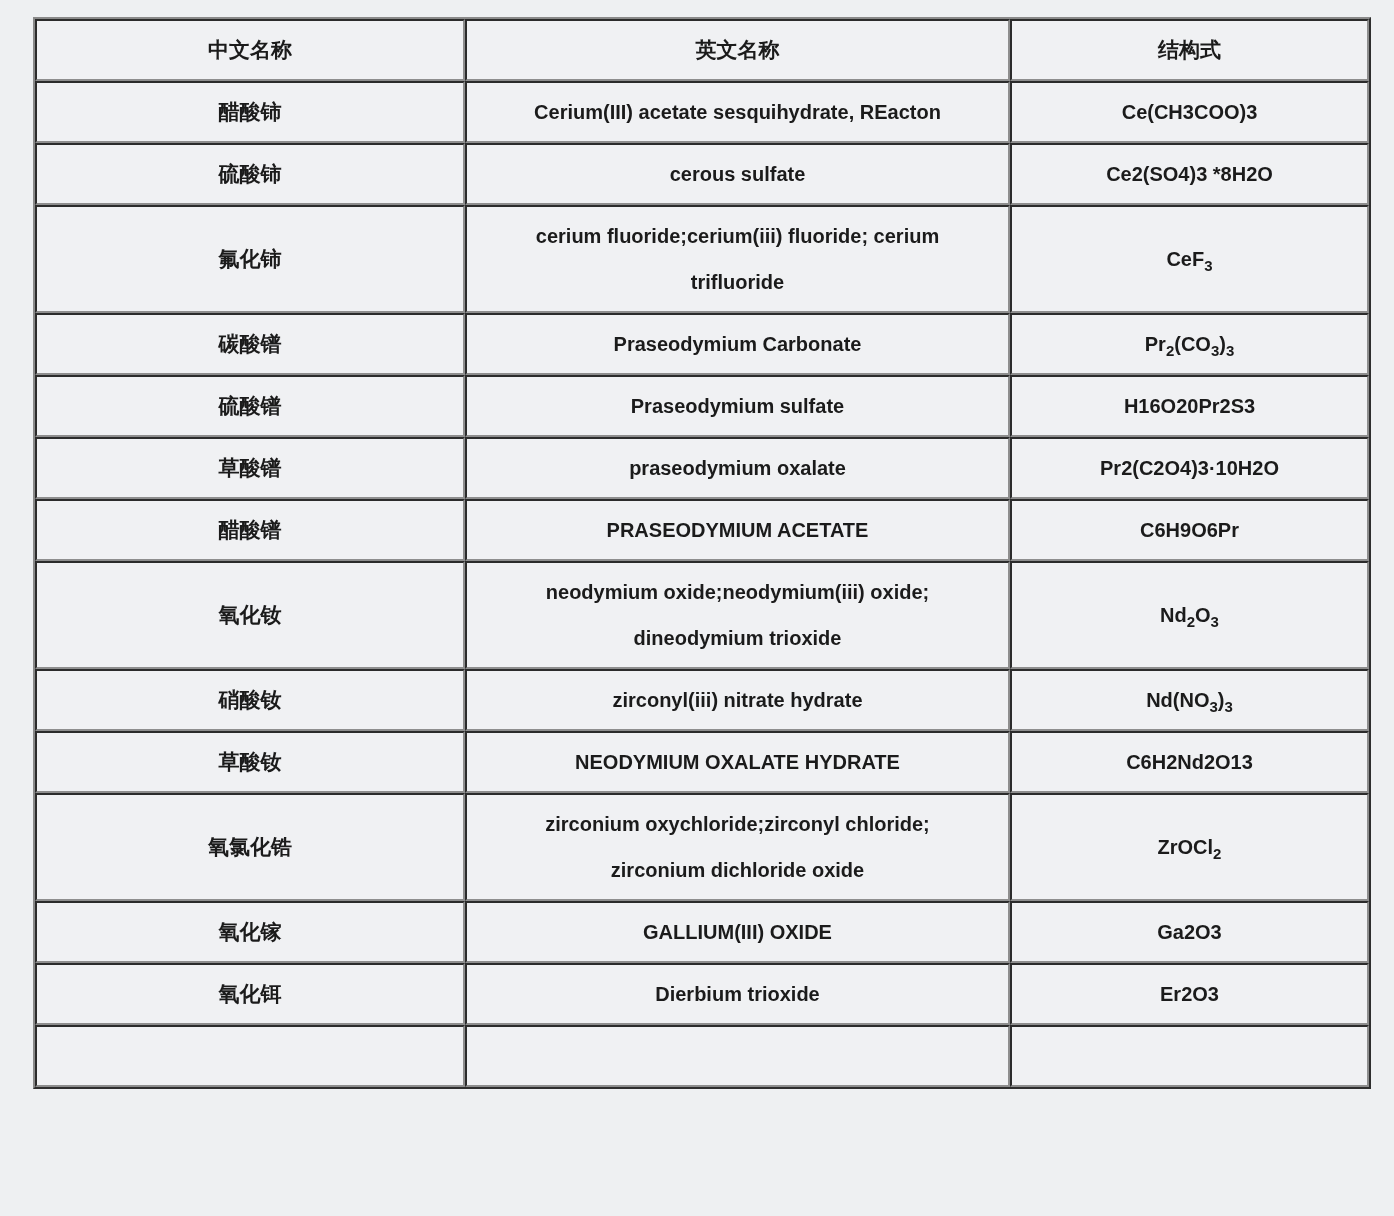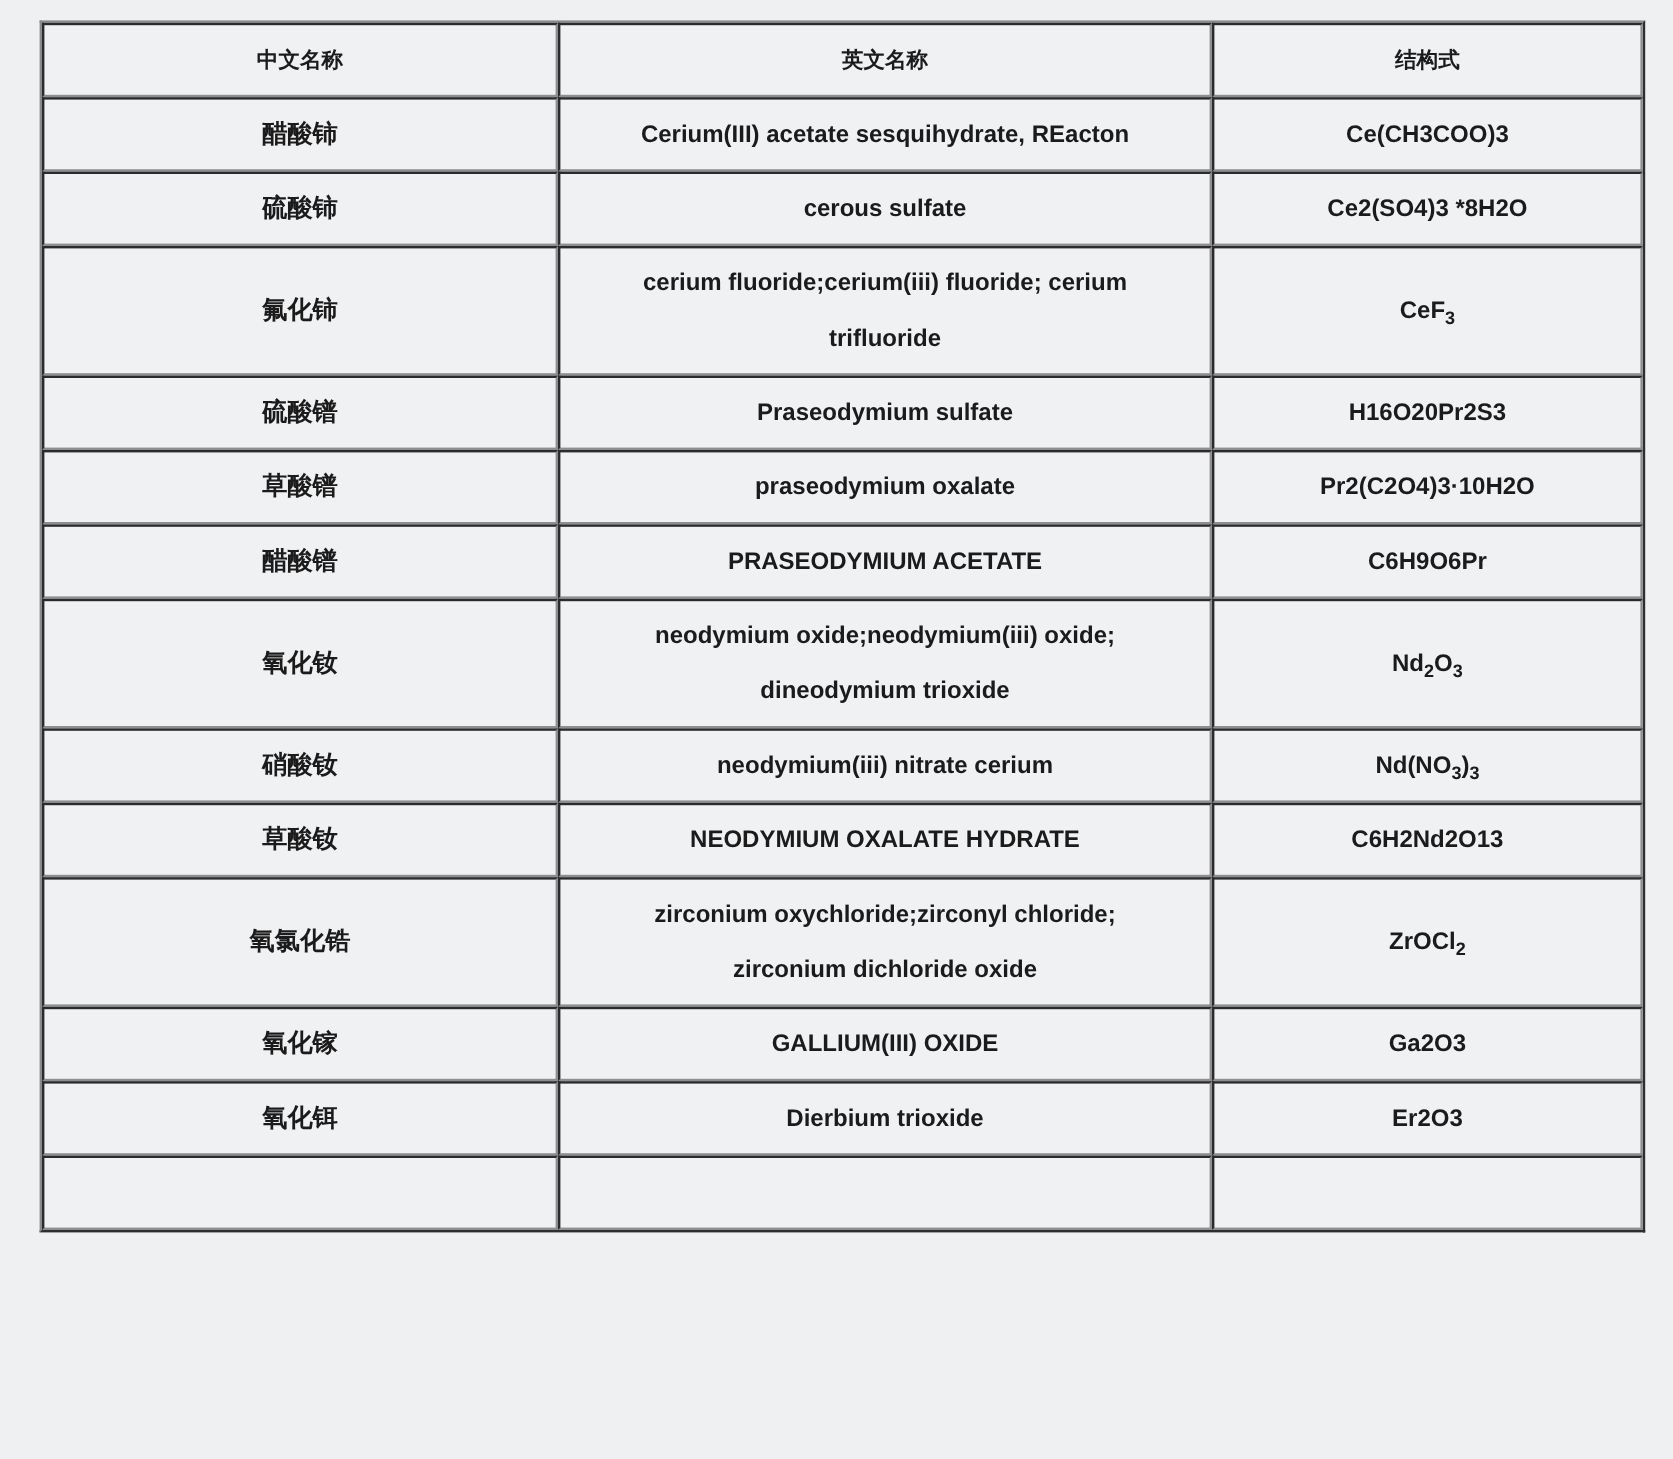--- a/index.html
+++ b/index.html
@@ -31,21 +31,21 @@
     border-bottom: 2px solid #8e8e8e;
     text-align: center;
     vertical-align: middle;
     font-size: 20px;
     line-height: 46px;
     padding: 6px 40px;
     overflow: hidden;
     word-wrap: normal;
     font-weight: bold;
   }
-  th { font-weight: bold; font-size: 18px; }
+  th { font-weight: bold; font-size: 21px; }
   td.col-cn { font-size: 21px; }
   td.col-en { padding: 6px 64px; }
   td.col-formula { padding: 6px 24px; }
   sub { font-size: 15px; line-height: 0; }
   tr.partial-row td { height: 62px; }
 </style>
 </head>
 <body>
 
 <table class="chem-table">
@@ -71,20 +71,25 @@
         <td class="col-cn">硫酸铈</td>
         <td class="col-en">cerous sulfate</td>
         <td class="col-formula">Ce2(SO4)3 *8H2O</td>
       </tr>
       <tr>
         <td class="col-cn">氟化铈</td>
         <td class="col-en">cerium fluoride;cerium(iii) fluoride; cerium trifluoride</td>
         <td class="col-formula">CeF<sub>3</sub></td>
       </tr>
       <tr>
+        <td class="col-cn">碳酸镨</td>
+        <td class="col-en">Praseodymium Carbonate</td>
+        <td class="col-formula">Pr<sub>2</sub>(CO<sub>3</sub>)<sub>3</sub></td>
+      </tr>
+      <tr>
         <td class="col-cn">硫酸镨</td>
         <td class="col-en">Praseodymium sulfate</td>
         <td class="col-formula">H16O20Pr2S3</td>
       </tr>
       <tr>
         <td class="col-cn">草酸镨</td>
         <td class="col-en">praseodymium oxalate</td>
         <td class="col-formula">Pr2(C2O4)3·10H2O</td>
       </tr>
       <tr>
@@ -92,21 +97,21 @@
         <td class="col-en">PRASEODYMIUM ACETATE</td>
         <td class="col-formula">C6H9O6Pr</td>
       </tr>
       <tr>
         <td class="col-cn">氧化钕</td>
         <td class="col-en">neodymium oxide;neodymium(iii) oxide; dineodymium trioxide</td>
         <td class="col-formula">Nd<sub>2</sub>O<sub>3</sub></td>
       </tr>
       <tr>
         <td class="col-cn">硝酸钕</td>
-        <td class="col-en">neodymium(iii) nitrate cerium</td>
+        <td class="col-en">zirconyl(iii) nitrate hydrate</td>
         <td class="col-formula">Nd(NO<sub>3</sub>)<sub>3</sub></td>
       </tr>
       <tr>
         <td class="col-cn">草酸钕</td>
         <td class="col-en">NEODYMIUM OXALATE HYDRATE</td>
         <td class="col-formula">C6H2Nd2O13</td>
       </tr>
       <tr>
         <td class="col-cn">氧氯化锆</td>
         <td class="col-en">zirconium oxychloride;zirconyl chloride; zirconium dichloride oxide</td>

